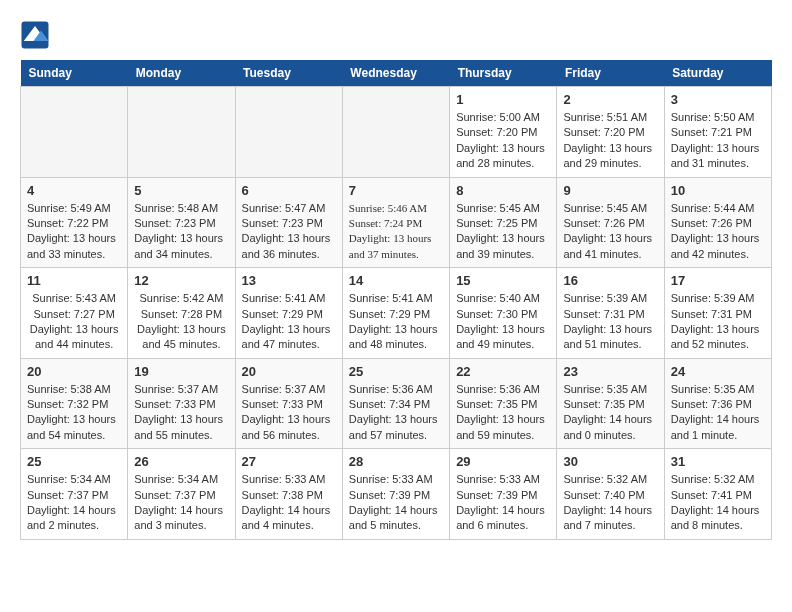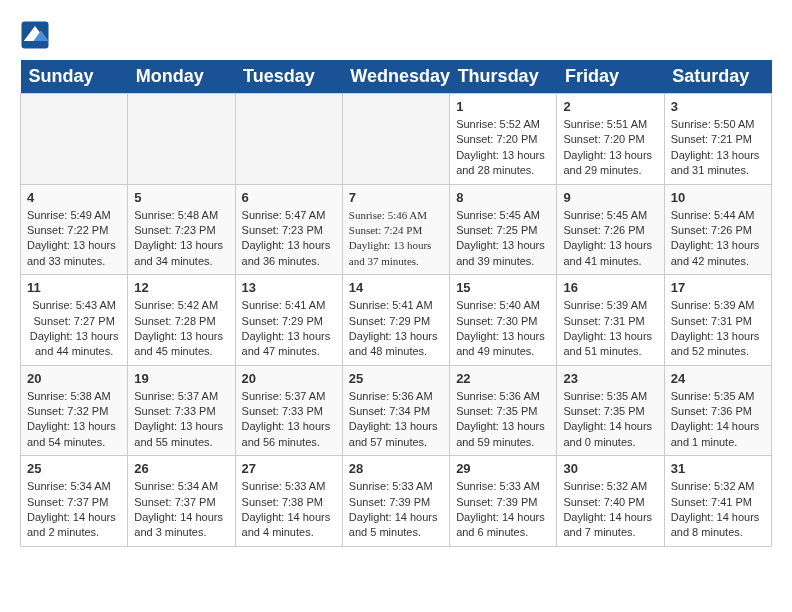--- a/index.html
+++ b/index.html
@@ -49,21 +49,21 @@
     table {
       width: 100%;
       border-collapse: collapse;
       table-layout: fixed;
     }
     th {
       background-color: #1a5296;
       color: white;
       text-align: left;
       padding: 6px 8px;
-      font-size: 18px;
+      font-size: 12px;
       font-weight: bold;
     }
     td {
       border: 1px solid #ccc;
       vertical-align: top;
       padding: 5px 6px;
       height: 90px;
       font-size: 11px;
       color: #333;
       background: #fff;
@@ -118,21 +118,21 @@
       </tr>
   </thead>
   <tbody id="calendar-body">
   <tr>
         <td class="empty"></td>
         <td class="empty"></td>
         <td class="empty"></td>
         <td class="empty"></td>
         <td>
           <div class="day-number">1</div>
-          <div class="day-info" style="white-space: pre-line;">Sunrise: 5:52 AM
+          <div class="day-info" style="white-space: pre-line;">Sunrise: 5:00 AM
 Sunset: 7:20 PM
 Daylight: 13 hours
 and 28 minutes.</div>
         </td>
         <td>
           <div class="day-number">2</div>
           <div class="day-info" style="white-space: pre-line;">Sunrise: 5:51 AM
 Sunset: 7:20 PM
 Daylight: 13 hours
 and 29 minutes.</div>
@@ -199,21 +199,21 @@
       <tr>
         <td>
           <div class="day-number">11</div>
           <div class="day-info" style="white-space: pre-line; text-align: center;">Sunrise: 5:43 AM
 Sunset: 7:27 PM
 Daylight: 13 hours
 and 44 minutes.</div>
         </td>
         <td>
           <div class="day-number">12</div>
-          <div class="day-info" style="white-space: pre-line;">Sunrise: 5:42 AM
+          <div class="day-info" style="white-space: pre-line; text-align: center;">Sunrise: 5:42 AM
 Sunset: 7:28 PM
 Daylight: 13 hours
 and 45 minutes.</div>
         </td>
         <td>
           <div class="day-number">13</div>
           <div class="day-info" style="white-space: pre-line;">Sunrise: 5:41 AM
 Sunset: 7:29 PM
 Daylight: 13 hours
 and 47 minutes.</div>

